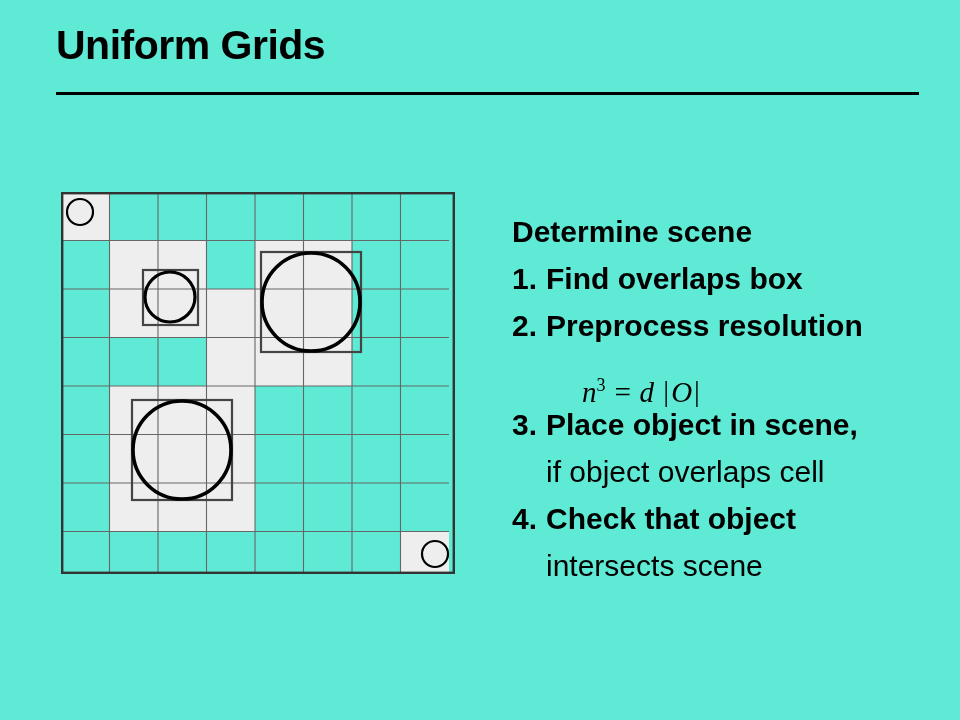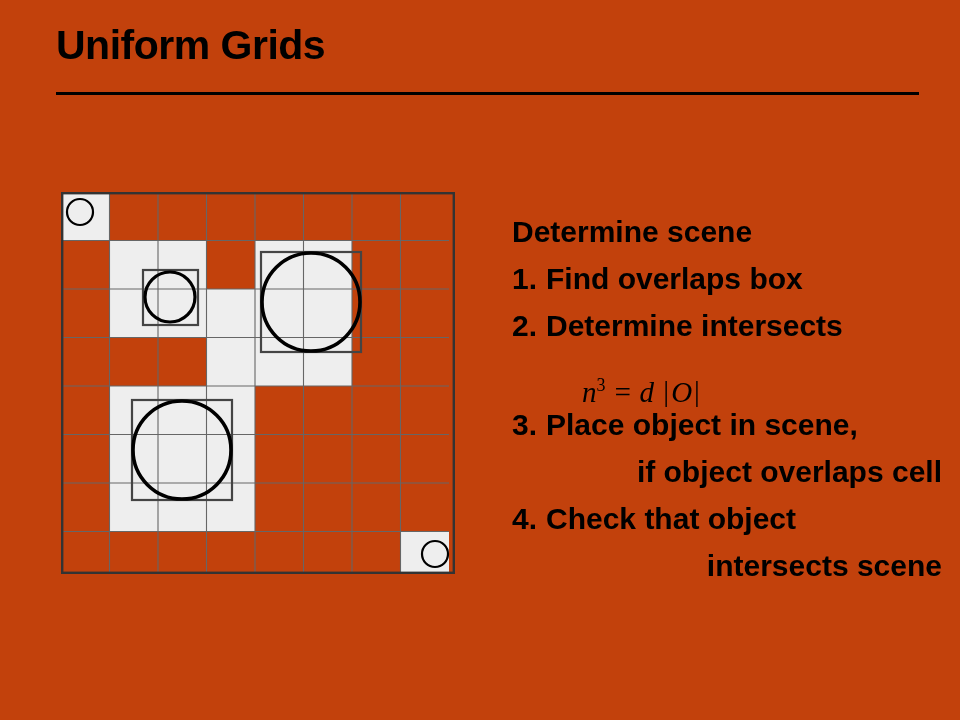--- a/index.html
+++ b/index.html
@@ -10,21 +10,21 @@
   body {
     width: 960px;
     height: 720px;
     position: relative;
     font-family: "Liberation Sans", sans-serif;
     overflow: hidden;
   }
   .slide {
     position: absolute;
     inset: 0;
-    background: #c2410c;
+    background: #5eead4;
   }
 
   
   #slide-title {
     position: absolute;
     left: 56px;
     top: 22px;
     font-size: 41px;
     font-weight: bold;
     color: #000000;
@@ -82,25 +82,24 @@
     width: 34px;
     flex: 0 0 34px;
     text-align: left;
   }
   .bullet-text {
     flex: 1 1 auto;
   }
   .bullet-cont {
     padding-left: 34px;
     font-size: 30px;
-    font-weight: bold;
+    font-weight: normal;
     line-height: 47px;
     color: #000000;
     white-space: nowrap;
-    text-align: right;
   }
   #formula-row {
     text-align: left;
     padding-left: 70px;
     margin: 2px 0 6px 0;
     height: 44px;
     display: flex;
     align-items: center;
   }
   #formula {
@@ -195,21 +194,21 @@
 
     <div class="bullet-heading">Determine scene</div>
 
     <div class="bullet-row">
       <span class="bullet-num">1.</span>
       <span class="bullet-text">Find overlaps box</span>
     </div>
 
     <div class="bullet-row">
       <span class="bullet-num">2.</span>
-      <span class="bullet-text">Determine intersects</span>
+      <span class="bullet-text">Preprocess resolution</span>
     </div>
 
     <div id="formula-row">
       <span id="formula">
         <span>n</span><sup>3</sup>
         <span>=</span>
         <span>d</span>
         <span class="pipe">|</span><span>O</span><span class="pipe">|</span>
       </span>
     </div>

